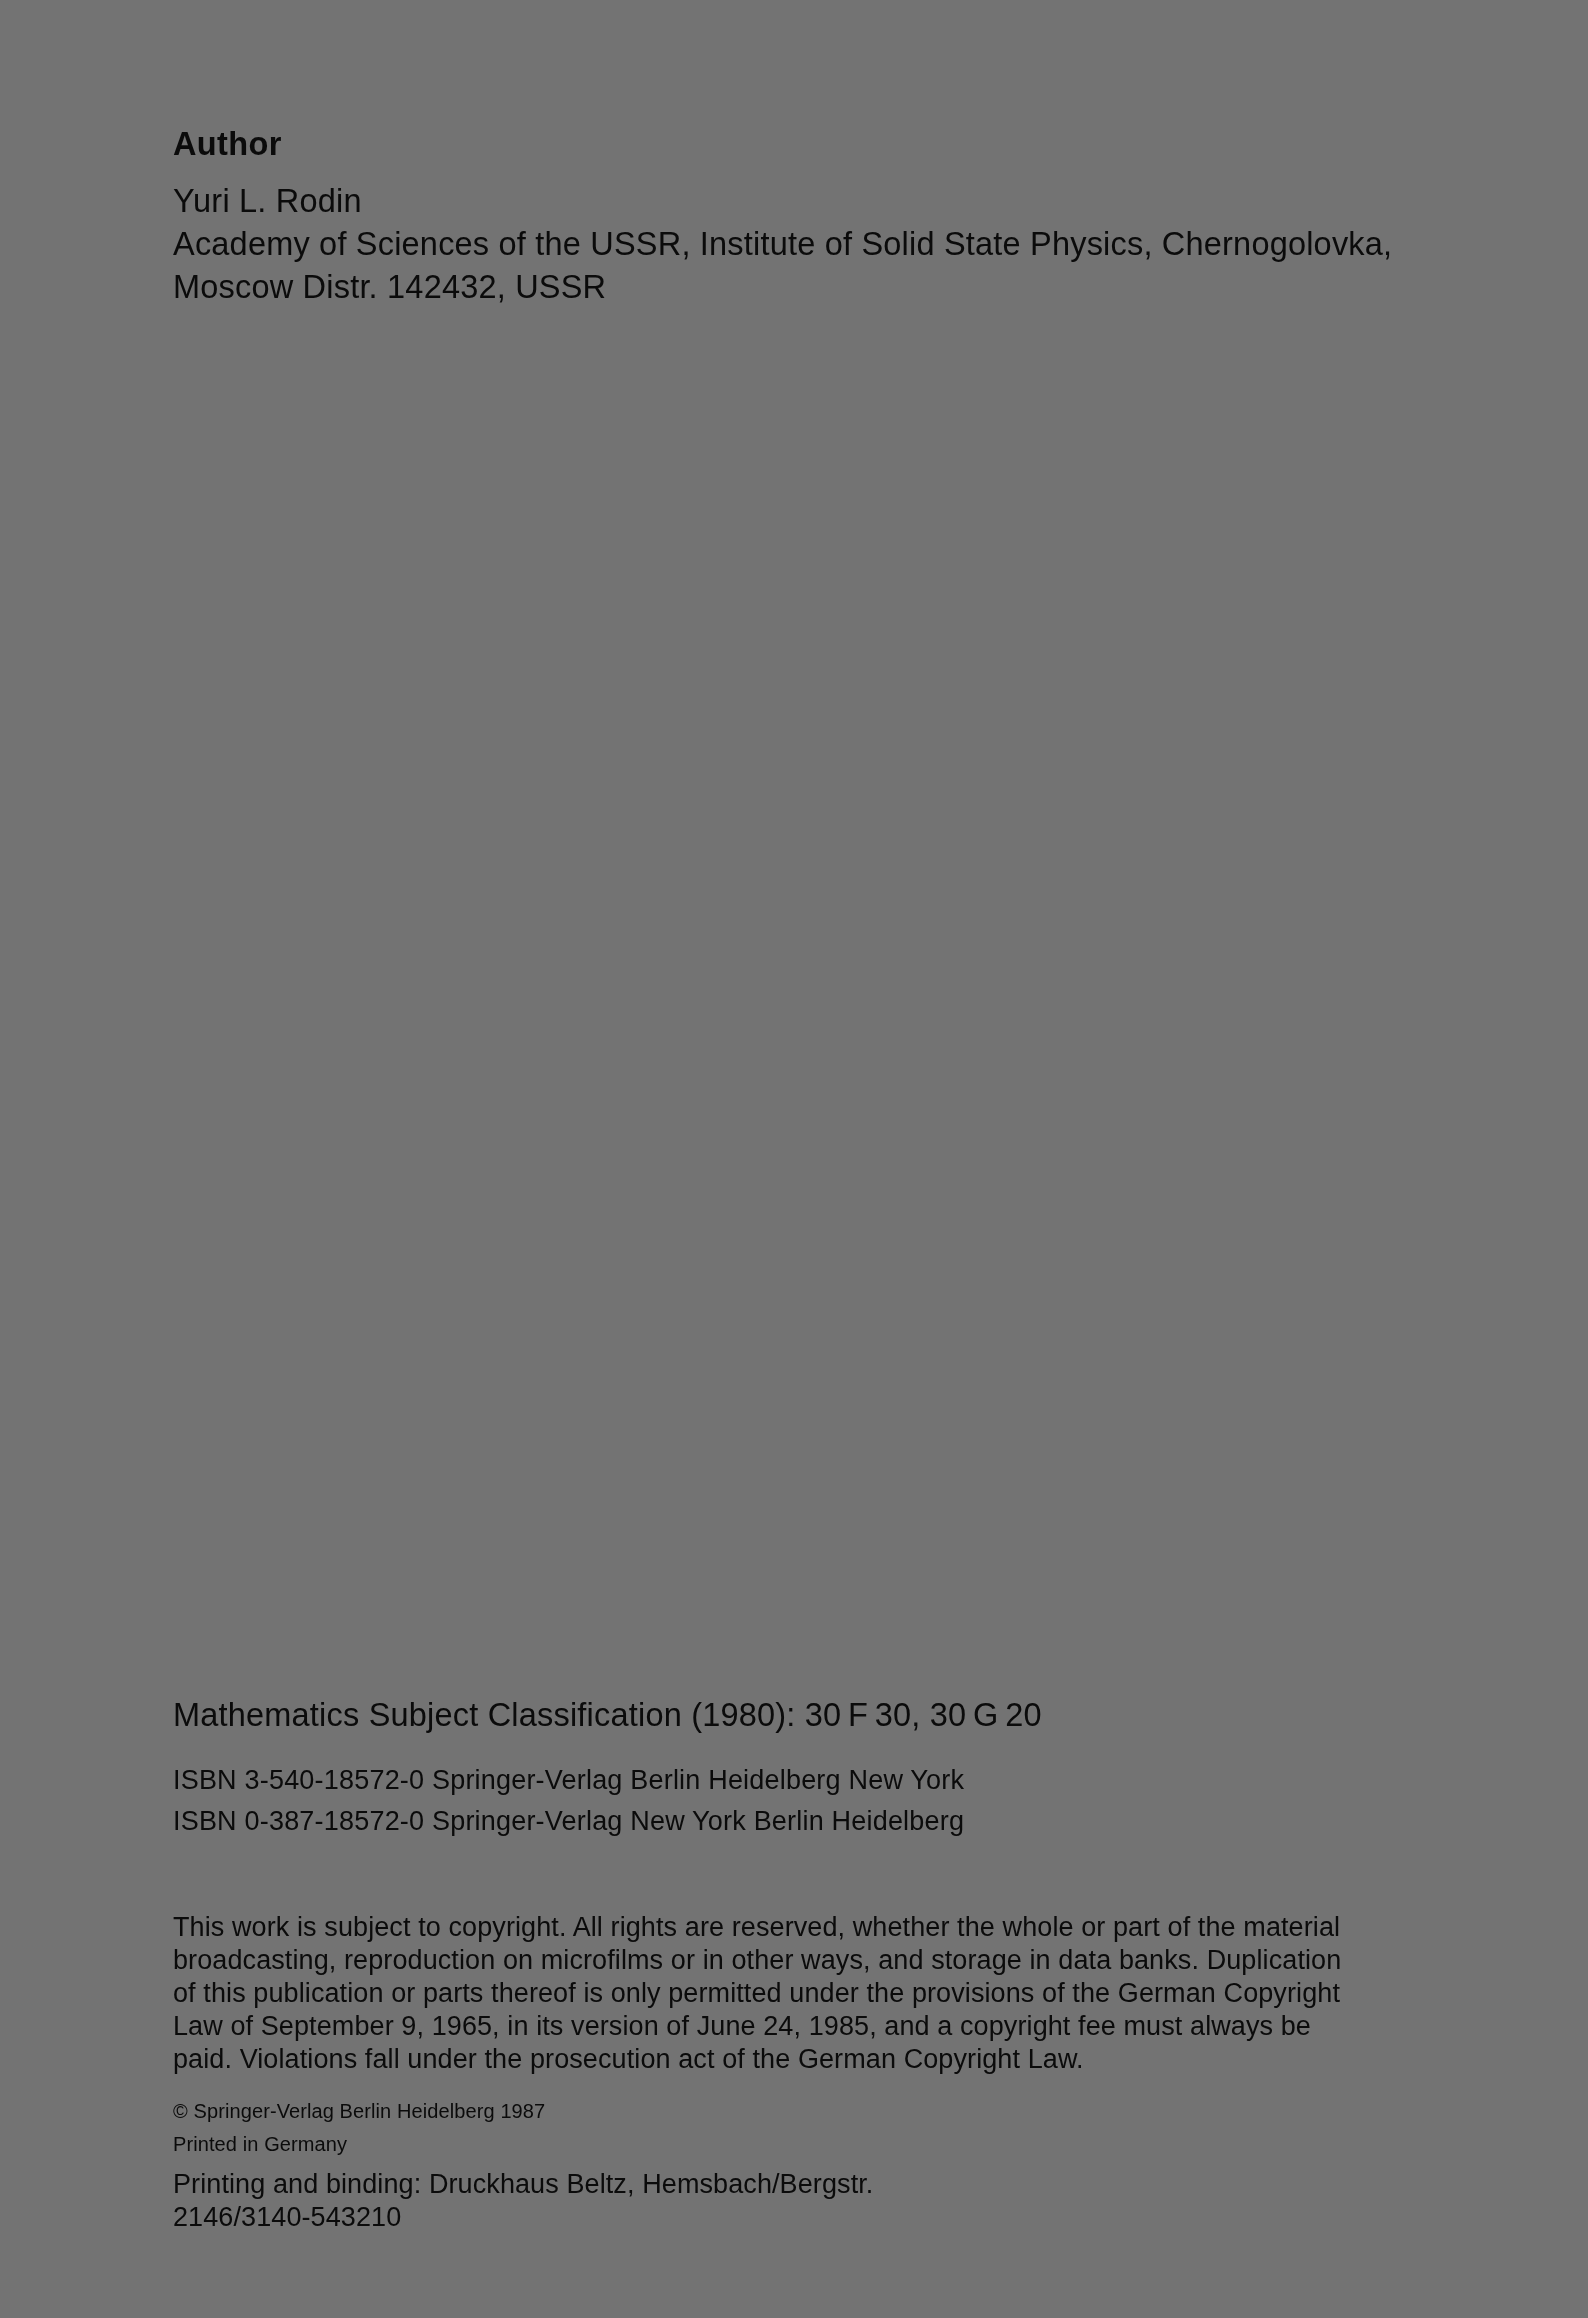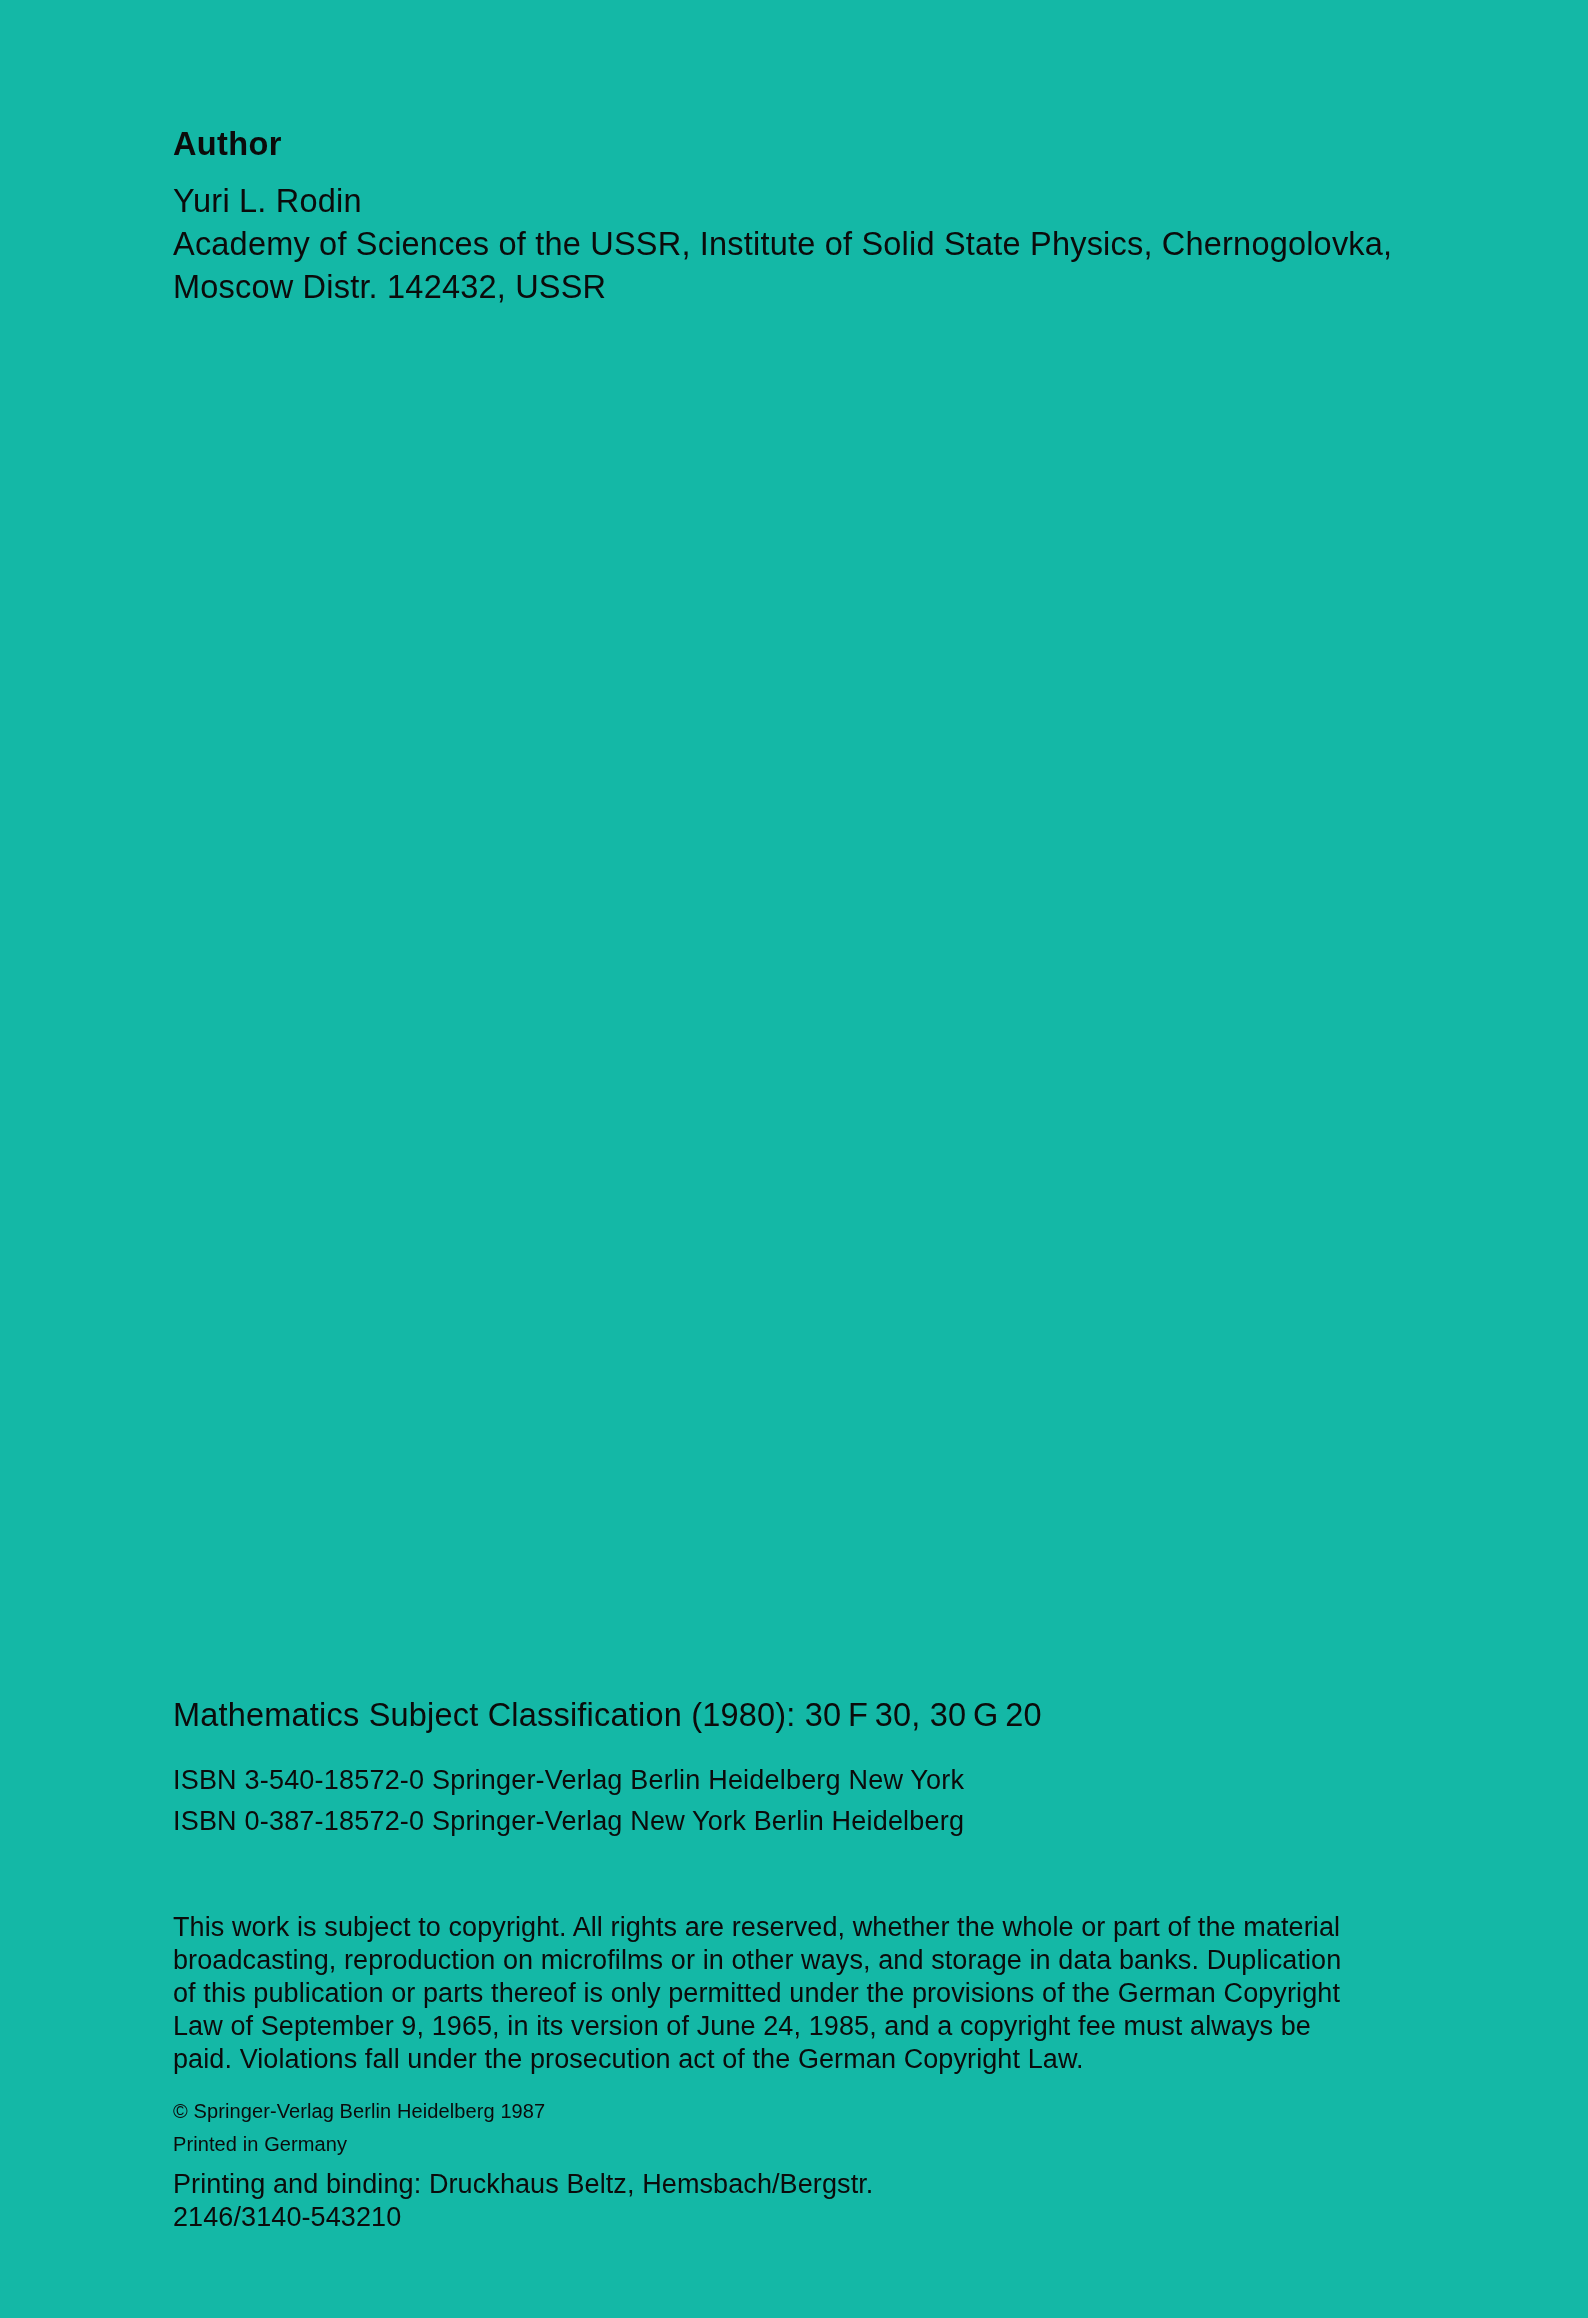--- a/index.html
+++ b/index.html
@@ -4,21 +4,21 @@
 <style>
   html, body {
     margin: 0;
     padding: 0;
     background: #ffffff;
   }
   #page {
     position: relative;
     width: 1589px;
     height: 2319px;
-    background: #14b8a6;
+    background: #737373;
     color: #0b0b0b;
     font-family: "Liberation Sans", sans-serif;
     overflow: hidden;
   }
   .abs { position: absolute; left: 173px; }
 
   #author-heading {
     top: 126px;
     font-size: 32.5px;
     font-weight: bold;

